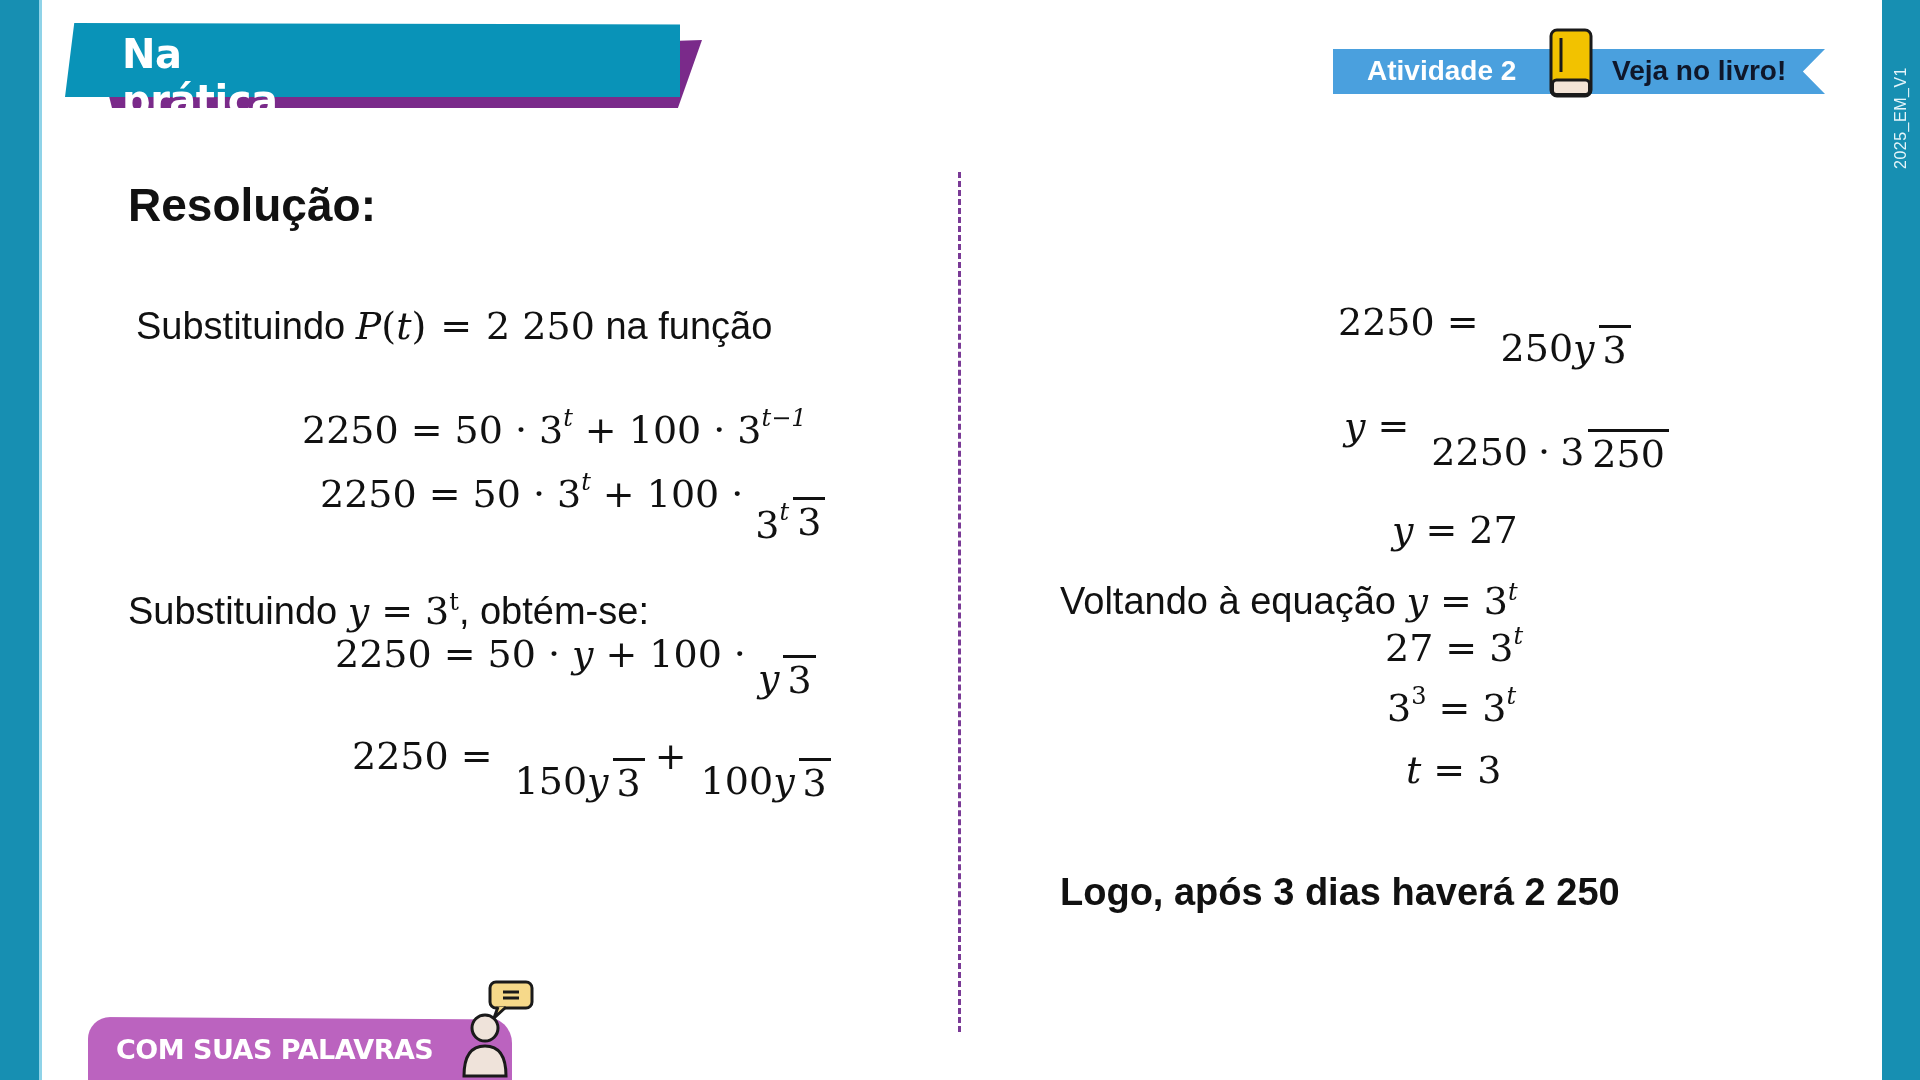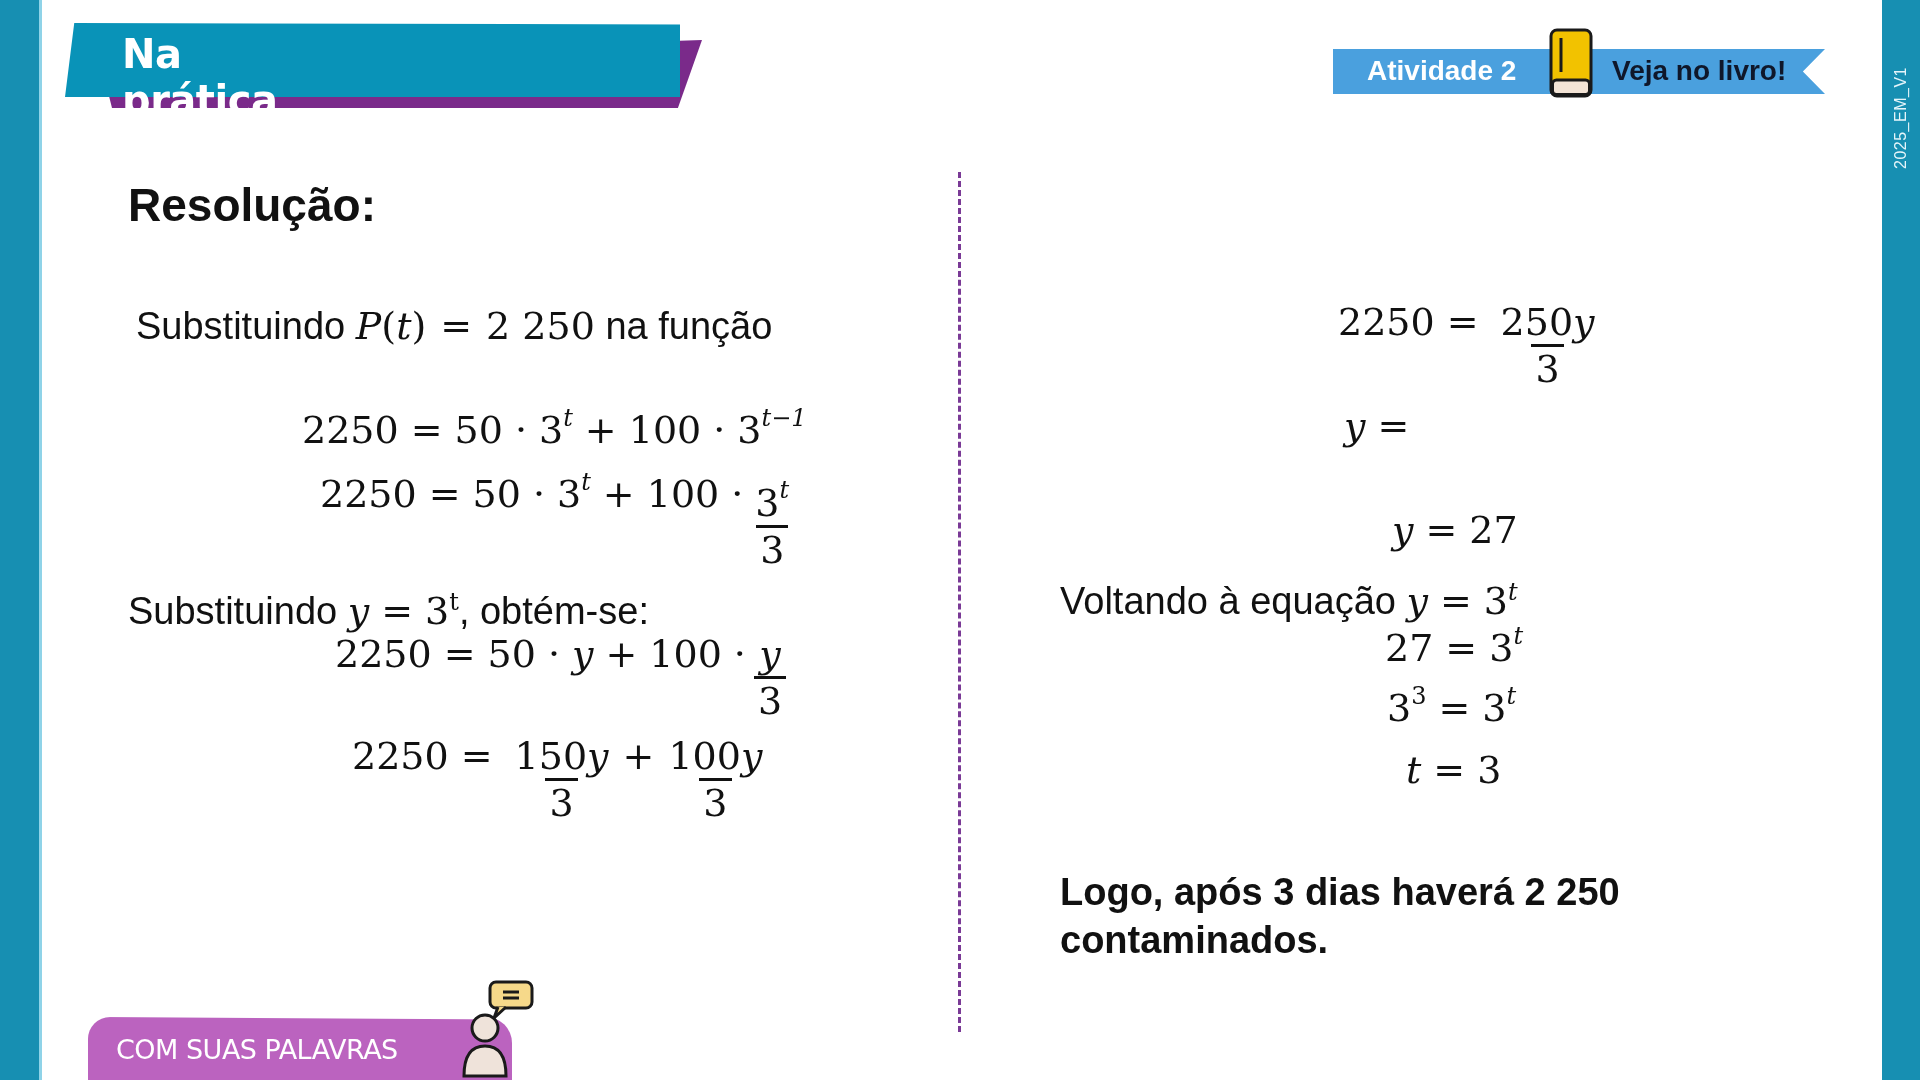--- a/index.html
+++ b/index.html
@@ -33,31 +33,31 @@
 
   
   .heading { position:absolute; left:128px; top:178px; font-size:46px; font-weight:bold; color:#111; }
   .para { position:absolute; font-size:38px; line-height:48px; color:#111; }
   .math { font-family:"DejaVu Serif", "Liberation Serif", serif; }
   .mi { font-style:italic; font-family:"DejaVu Serif", serif; }
   .eq { position:absolute; font-family:"DejaVu Serif", "Liberation Serif", serif; font-size:38px; color:#111;
         display:flex; white-space:nowrap; }
   .eq sup { font-size:24px; position:relative; top:-4px; font-style:italic; }
   .eq .op { margin:0 12px; }
-  .frac { display:inline-flex; flex-direction:column; align-items:center; margin:0 6px; vertical-align:middle; }
+  .frac { display:inline-flex; flex-direction:row; align-items:center; margin:0 6px; vertical-align:middle; }
   .frac .num { padding:0 4px; line-height:44px; }
   .frac .den { padding:0 4px; line-height:44px; border-top:3px solid #111; }
 
   .divider { position:absolute; left:958px; top:172px; width:0; height:860px; border-left:3px dashed #7a3a96; }
 
   
   .footer-tab { position:absolute; left:88px; top:1017px; width:424px; height:63px; background:#bb63bf;
     border-radius:22px 26px 0 0; clip-path: polygon(0 10%, 3% 0, 100% 4%, 100% 100%, 0 100%); }
   .footer-label { position:absolute; left:116px; top:1034px; color:#fff; font-family:"DejaVu Sans", sans-serif;
-    font-weight:normal; font-size:27px; letter-spacing:-0.5px; }
+    font-weight:bold; font-size:27px; letter-spacing:-0.5px; }
   .person-icon { position:absolute; left:458px; top:978px; width:78px; height:102px; }
 </style>
 </head>
 <body>
 
 <div class="left-bar"></div>
 <div class="right-bar">
   <span class="vtext">2025_EM_V1</span>
 </div>
 
@@ -152,20 +152,24 @@
   <span class="op">=</span>
   <span class="frac">
     <span class="num"><span>250</span><span class="mi">y</span></span>
     <span class="den">3</span>
   </span>
 </div>
 
 <div class="eq" style="left:1344px; top:404px; height:96px;">
   <span class="mi">y</span>
   <span class="op">=</span>
+  <span class="frac">
+    <span class="num"><span>2250</span><span style="margin:0 10px;">·</span><span>3</span></span>
+    <span class="den">250</span>
+  </span>
 </div>
 
 <div class="eq" style="left:1392px; top:508px; height:52px;">
   <span class="mi">y</span>
   <span class="op">=</span>
   <span>27</span>
 </div>
 
 <div class="para" style="left:1060px; top:568px;text-align:center;">
   <span>Voltando à equação </span><span class="mi">y</span><span class="math" style="margin:0 12px;">=</span><span class="math">3</span><sup class="mi" style="font-size:24px;">t</sup>
@@ -187,21 +191,20 @@
 </div>
 
 <div class="eq" style="left:1406px; top:748px; height:52px;">
   <span class="mi">t</span>
   <span class="op">=</span>
   <span>3</span>
 </div>
 
 <div class="para" style="left:1060px; top:868px;font-weight:bold;">
   <span>Logo, após 3 dias haverá 2 250</span><br>
-  <span>contaminados.</span>
 </div>
 
 <div class="footer-tab"></div>
 <div class="footer-label">COM SUAS PALAVRAS</div>
 <svg class="person-icon" viewBox="0 0 78 102">
   <rect x="32" y="4" width="42" height="26" rx="6" fill="#f6d98a" stroke="#1a1a1a" stroke-width="3"></rect>
   <path d="M40 29 L36 40 L48 29" fill="#f6d98a" stroke="#1a1a1a" stroke-width="3" stroke-linejoin="round"></path>
   <line x1="45" y1="14" x2="61" y2="14" stroke="#1a1a1a" stroke-width="3"></line>
   <line x1="45" y1="20" x2="61" y2="20" stroke="#1a1a1a" stroke-width="3"></line>
   <circle cx="27" cy="50" r="13" fill="#efe3da" stroke="#1a1a1a" stroke-width="3"></circle>

